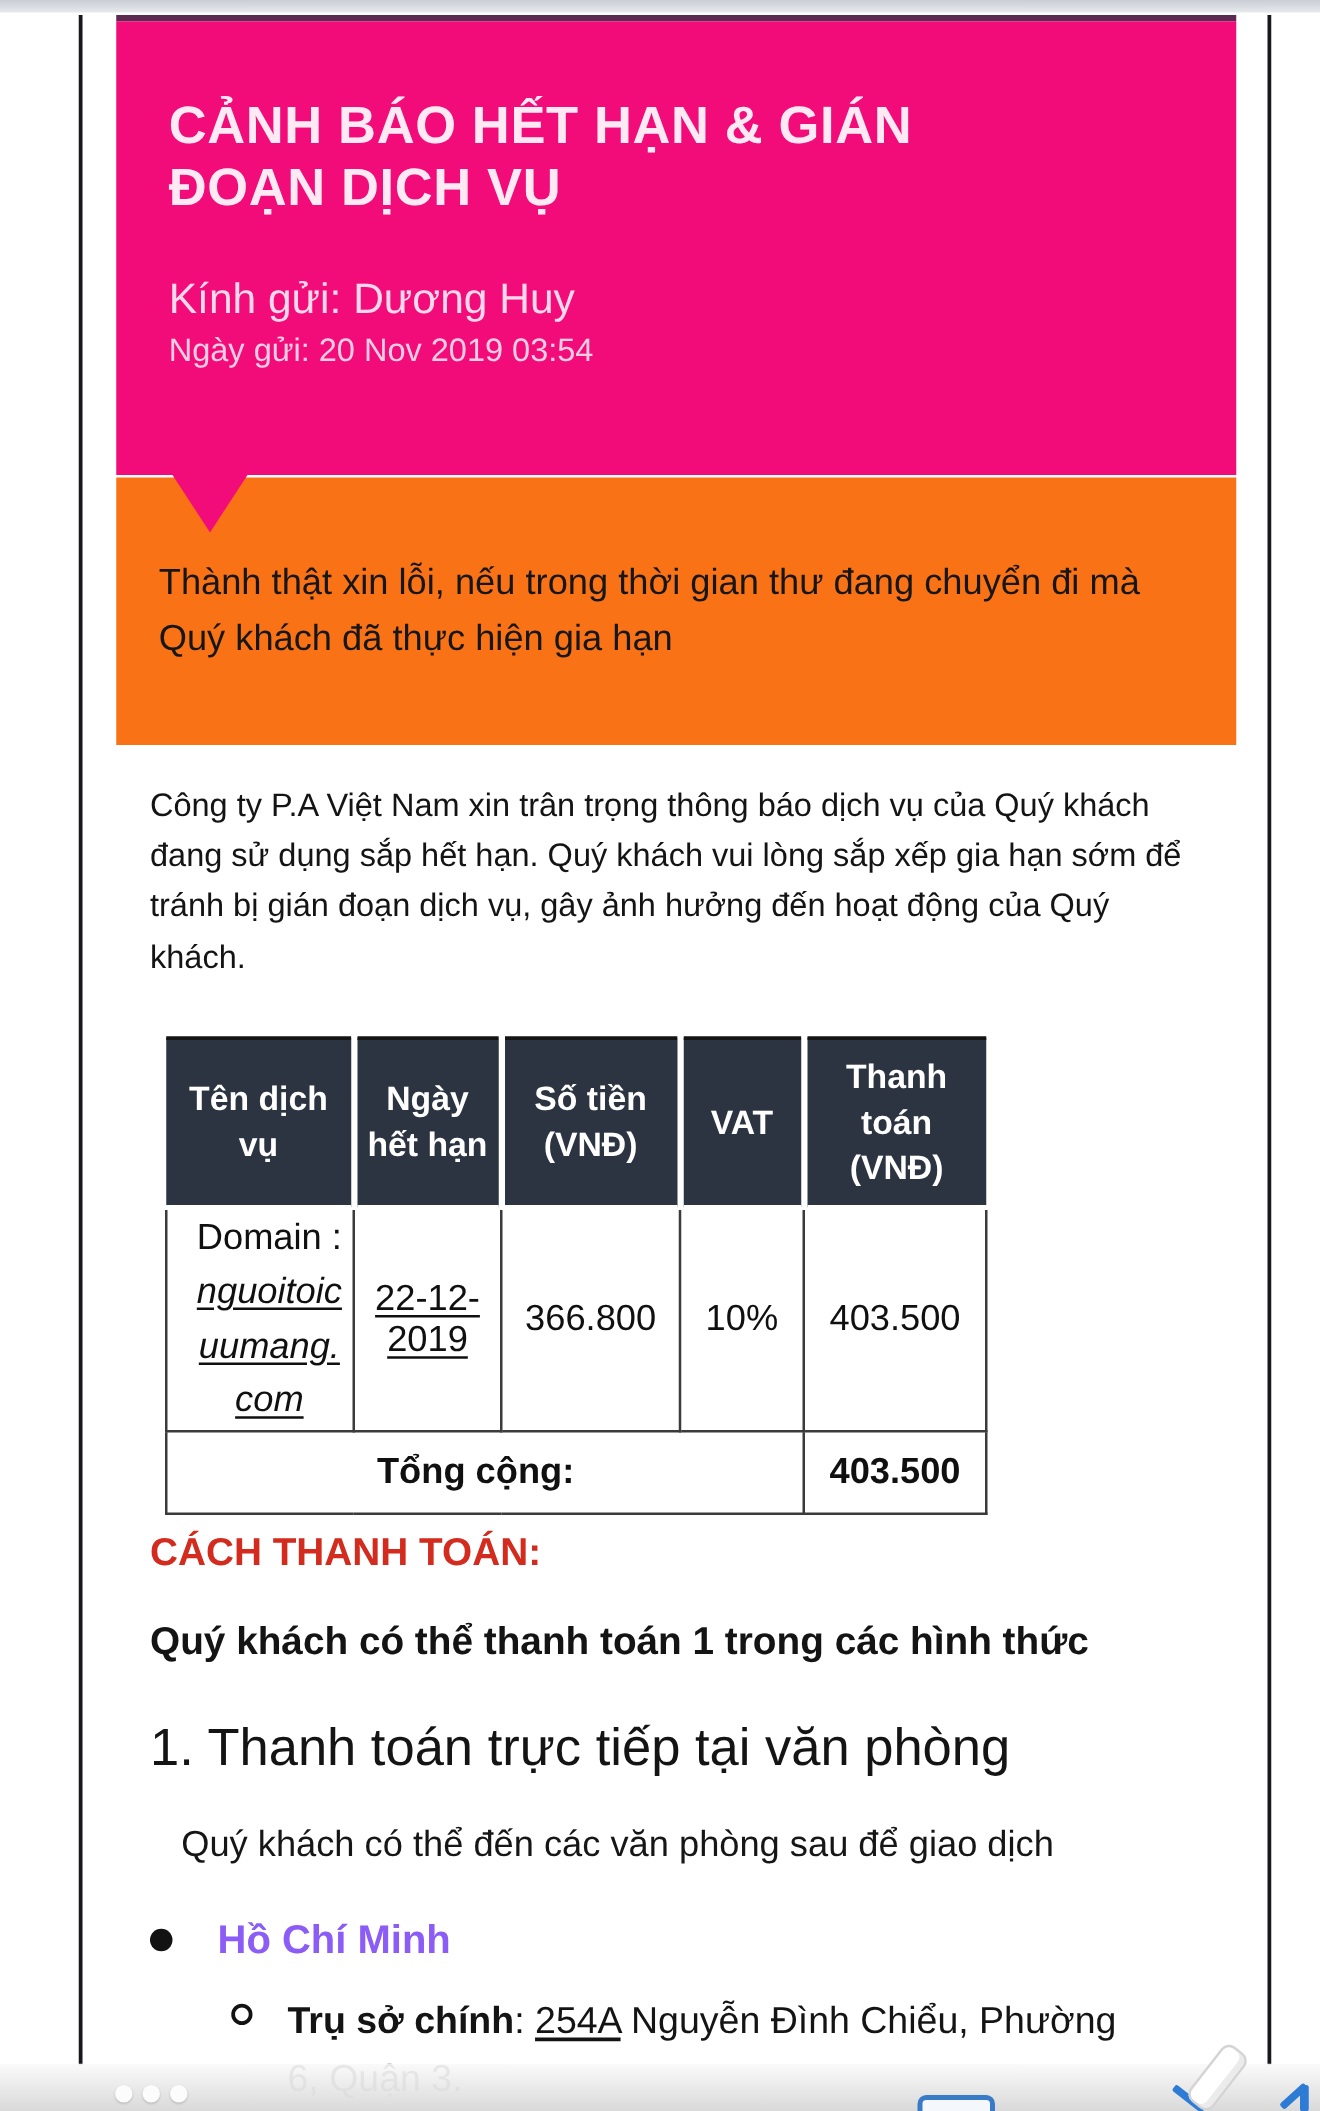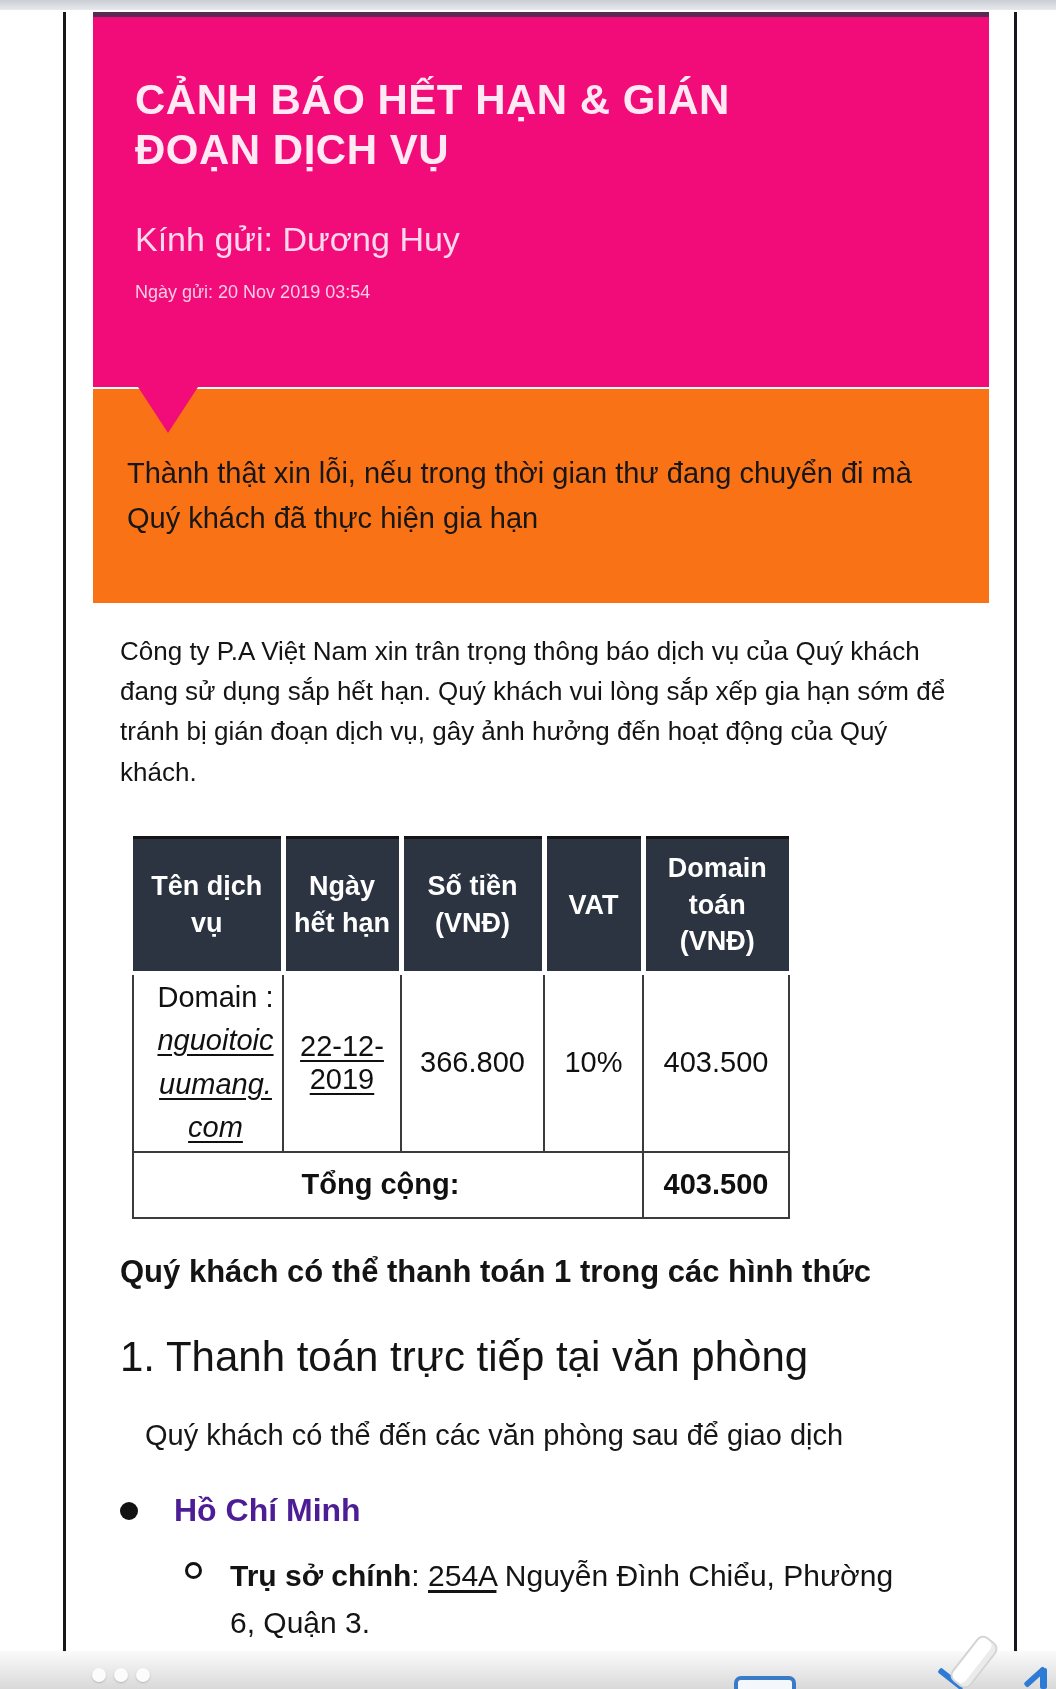--- a/index.html
+++ b/index.html
@@ -27,21 +27,21 @@
     position: relative;
     background: #f20c7a;
     padding: 58px 40px 84px 42px;
   }
   .pink-header .title {
     max-width: 690px;
     font-size: 42px; font-weight: bold; line-height: 1.2;
     color: #ffeaf4; letter-spacing: 0.5px;
   }
   .pink-header .greeting { margin-top: 44px; font-size: 34px; color: #ffd9eb; }
-  .pink-header .sent     { margin-top: 23px; font-size: 18px; color: #fccde3; }
+  .pink-header .sent     { margin-top: 6px; font-size: 26px; color: #fccde3; }
   .speech-tail {
     position: absolute; left: 45px; bottom: -46px; z-index: 2;
     width: 0; height: 0;
     border-left: 30px solid transparent;
     border-right: 30px solid transparent;
     border-top: 46px solid #f20c7a;
   }
 
   
   .apology {
@@ -107,21 +107,21 @@
     margin: 38px 0 0 52px;
     font-size: 29px; color: #161616;
   }
   .city-line { margin: 40px 0 0 27px; display: flex; align-items: center; }
   .city-bullet {
     width: 18px; height: 18px; border-radius: 50%;
     background: #121212; flex: 0 0 auto;
   }
   .city-label {
     margin-left: 36px;
-    color: #4c1d95; font-size: 32px; font-weight: bold;
+    color: #8b5cf6; font-size: 32px; font-weight: bold;
   }
   .office-line { margin: 24px 0 0 92px; display: flex; }
   .office-bullet {
     margin-top: 9px;
     width: 11px; height: 11px; border-radius: 50%;
     border: 3px solid #121212; background: transparent; flex: 0 0 auto;
   }
   .office-text {
     margin-left: 28px; max-width: 668px;
     font-size: 30px; line-height: 1.55; color: #141414;
@@ -195,21 +195,21 @@
         <col style="width:143px">
       <col style="width:99px">
         <col style="width:146px">
     </colgroup>
     <thead>
       <tr>
         <th>Tên dịch vụ</th>
         <th>Ngày hết hạn</th>
         <th>Số tiền (VNĐ)</th>
         <th>VAT</th>
-        <th>Domain toán (VNĐ)</th>
+        <th>Thanh toán (VNĐ)</th>
       </tr>
     </thead>
     <tbody>
       <tr class="data-row">
         <td class="service-cell">
           <span>Domain :</span>
           <span class="domain-line">nguoitoic</span>
           <span class="domain-line">uumang.</span>
           <span class="domain-line">com</span>
         </td>
@@ -220,20 +220,21 @@
         <td>10%</td>
         <td>403.500</td>
       </tr>
       <tr class="total-row">
         <td class="total-label-cell" colspan="4">Tổng cộng:</td>
         <td>403.500</td>
       </tr>
     </tbody>
   </table>
 
+  <div class="pay-heading">CÁCH THANH TOÁN:</div>
 
   <div class="pay-intro">
     <span>Quý khách có thể thanh toán 1 trong các hình thức</span>
   </div>
 
   <div class="method-1">1. Thanh toán trực tiếp tại văn phòng</div>
 
   <div class="method-note">Quý khách có thể đến các văn phòng sau để giao dịch</div>
 
   <div class="city-line">

